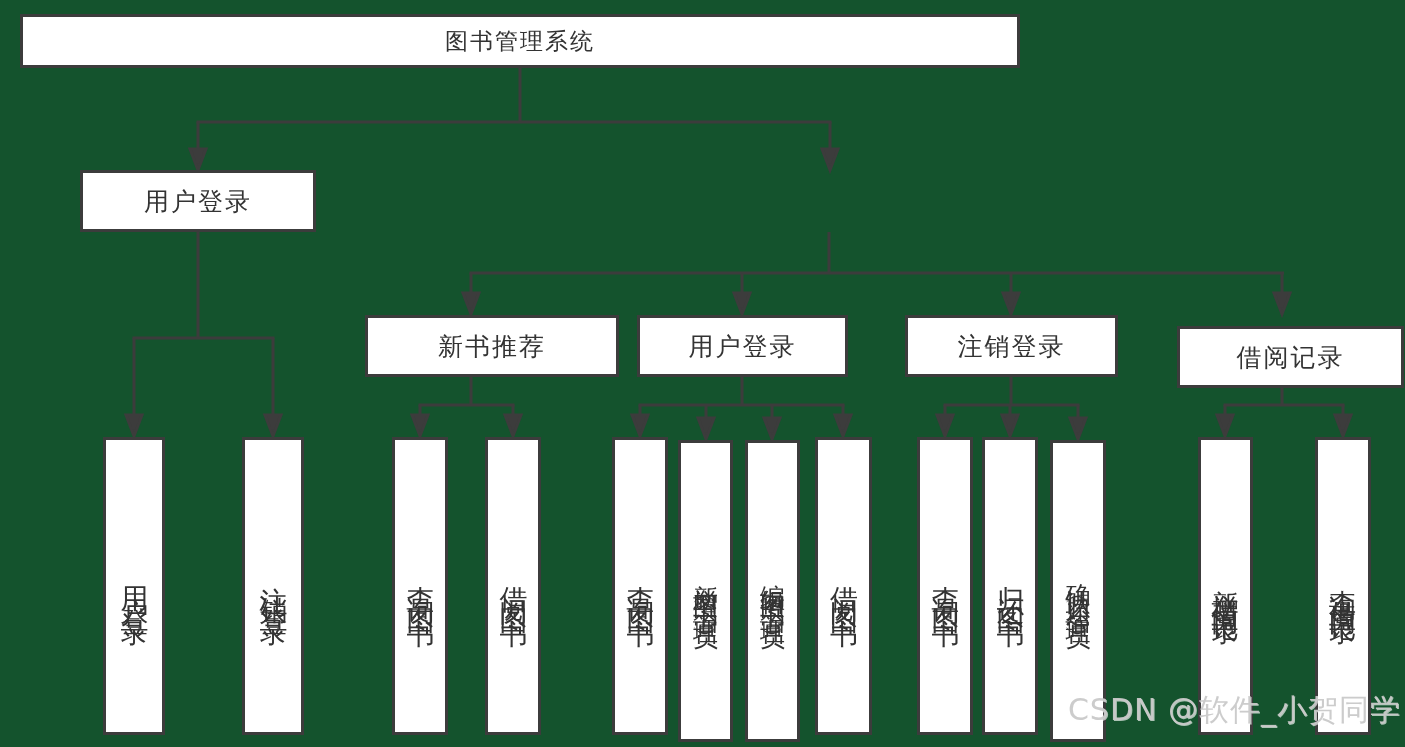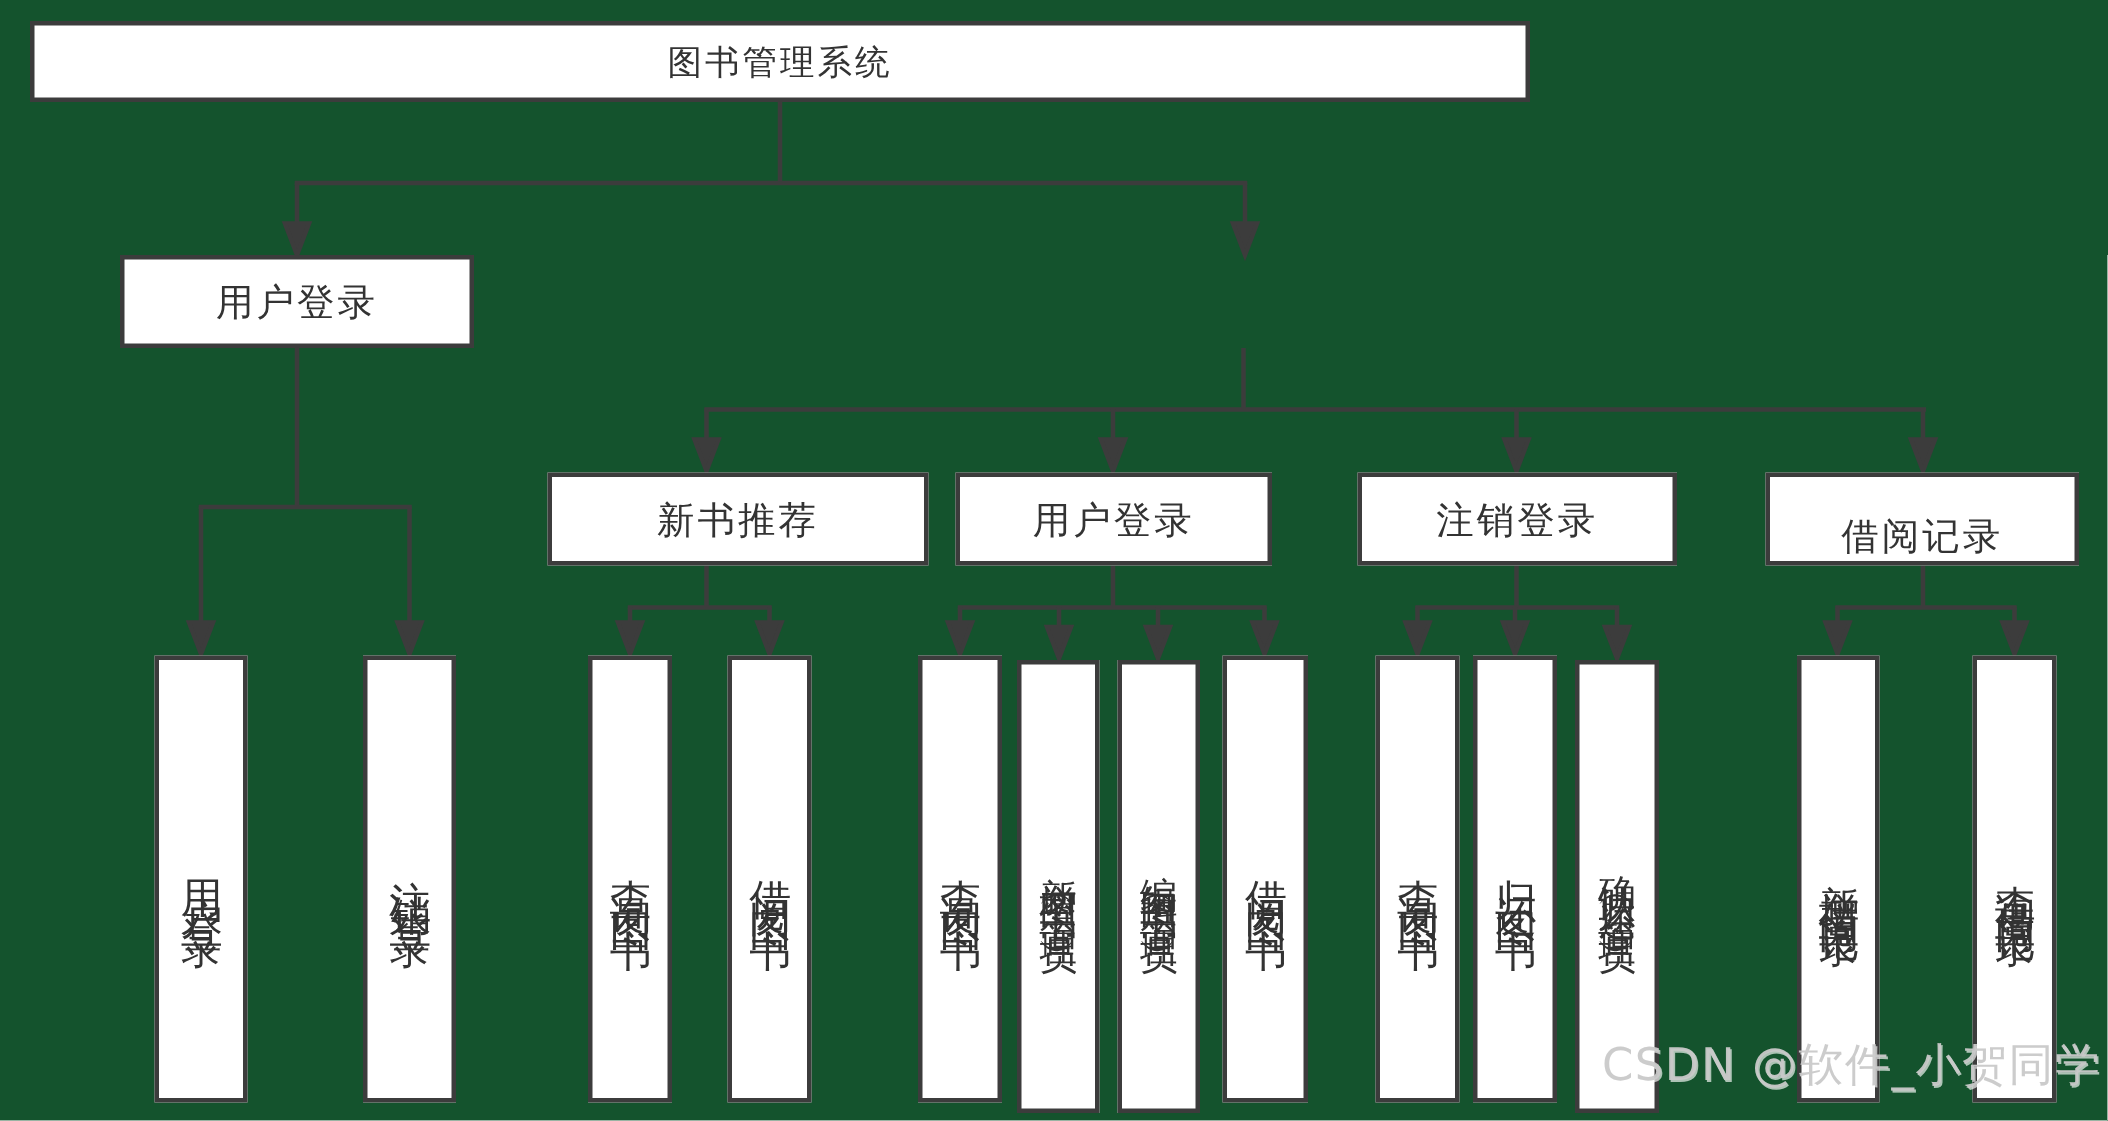--- a/index.html
+++ b/index.html
@@ -134,21 +134,21 @@
 
   <div class="node" style="left:365px; top:315px; width:254px; height:62px;">
     <span class="hlabel branch-label">新书推荐</span>
   </div>
   <div class="node" style="left:637px; top:315px; width:211px; height:62px;">
     <span class="hlabel branch-label">用户登录</span>
   </div>
   <div class="node" style="left:905px; top:315px; width:213px; height:62px;">
     <span class="hlabel branch-label">注销登录</span>
   </div>
-  <div class="node" style="left:1177px; top:315px; width:209px; height:62px;align-items:flex-end;">
+  <div class="node" style="left:1177px; top:326px; width:227px; height:62px;">
     <span class="hlabel branch-label">借阅记录</span>
   </div>
 
   <div class="node" style="left:103px; top:437px; width:62px; height:298px;">
     <span class="vlabel p4">用户登录</span>
   </div>
   <div class="node" style="left:242px; top:437px; width:62px; height:298px;">
     <span class="vlabel p4">注销登录</span>
   </div>
 

